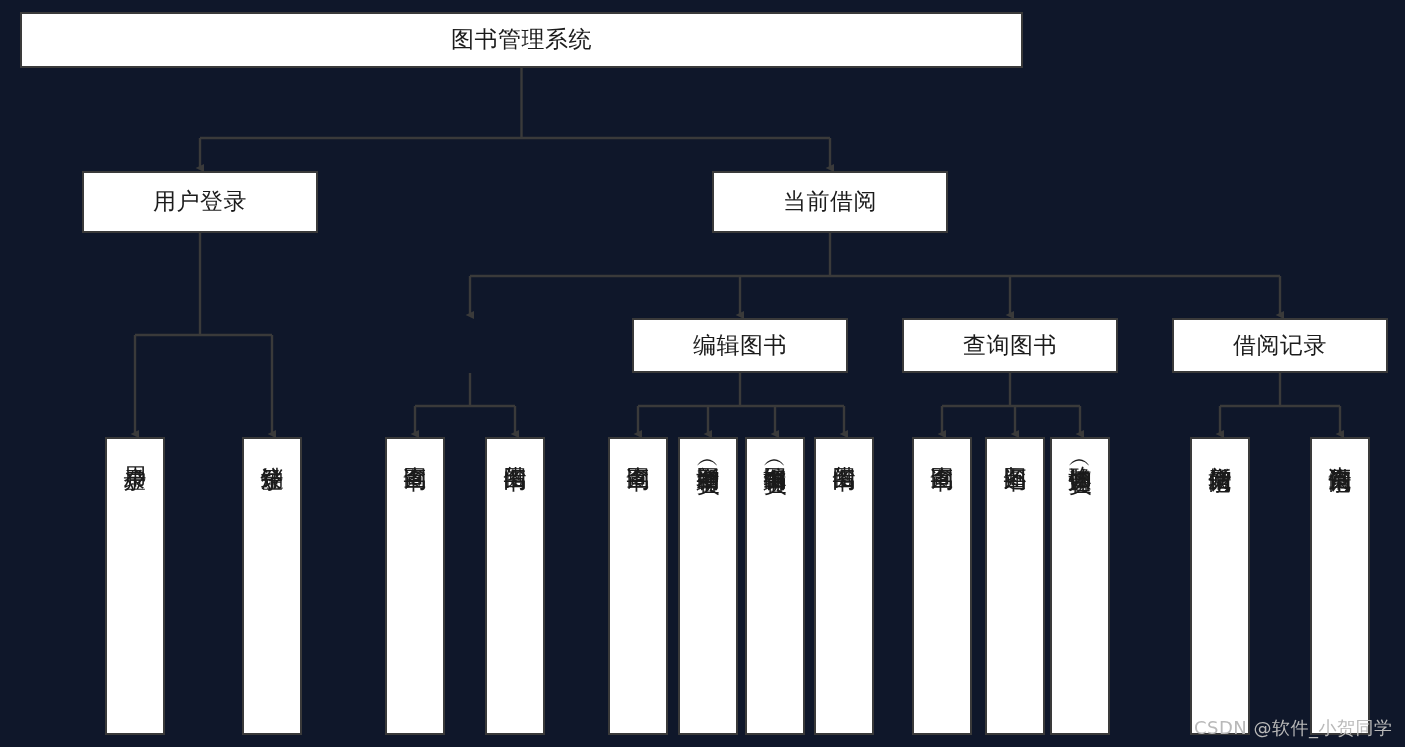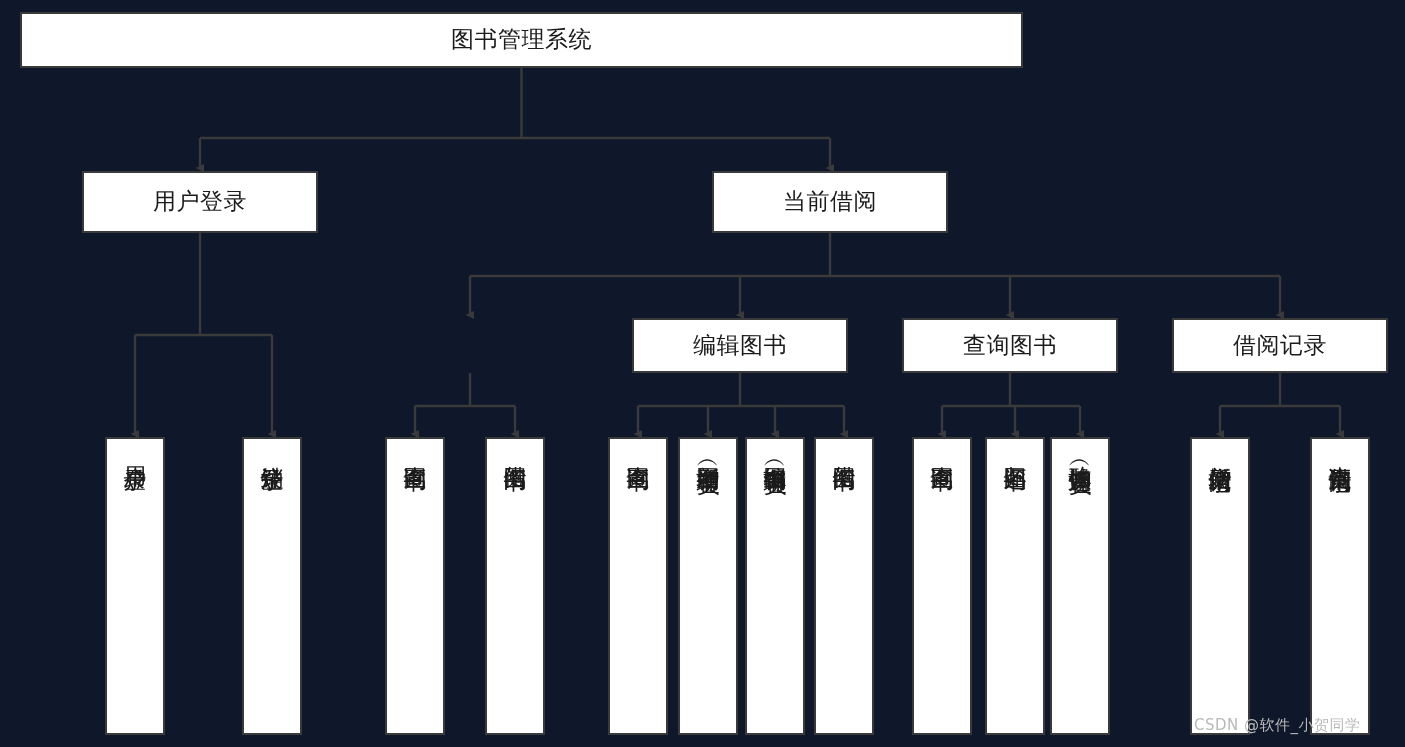--- a/index.html
+++ b/index.html
@@ -57,21 +57,21 @@
   .node.vert .lbl {
     writing-mode: vertical-rl;
     text-orientation: upright;
     font-size: 23px;
     line-height: 1.08;
     letter-spacing: 1px;
     white-space: nowrap;
   }
   .watermark {
     position: absolute;
-    font-size: 15px;
+    font-size: 18px;
     color: #b9b9b9;
     white-space: nowrap;
     letter-spacing: 0.5px;
   }
 </style>
 </head>
 <body>
 
 <div id="canvas">
 

